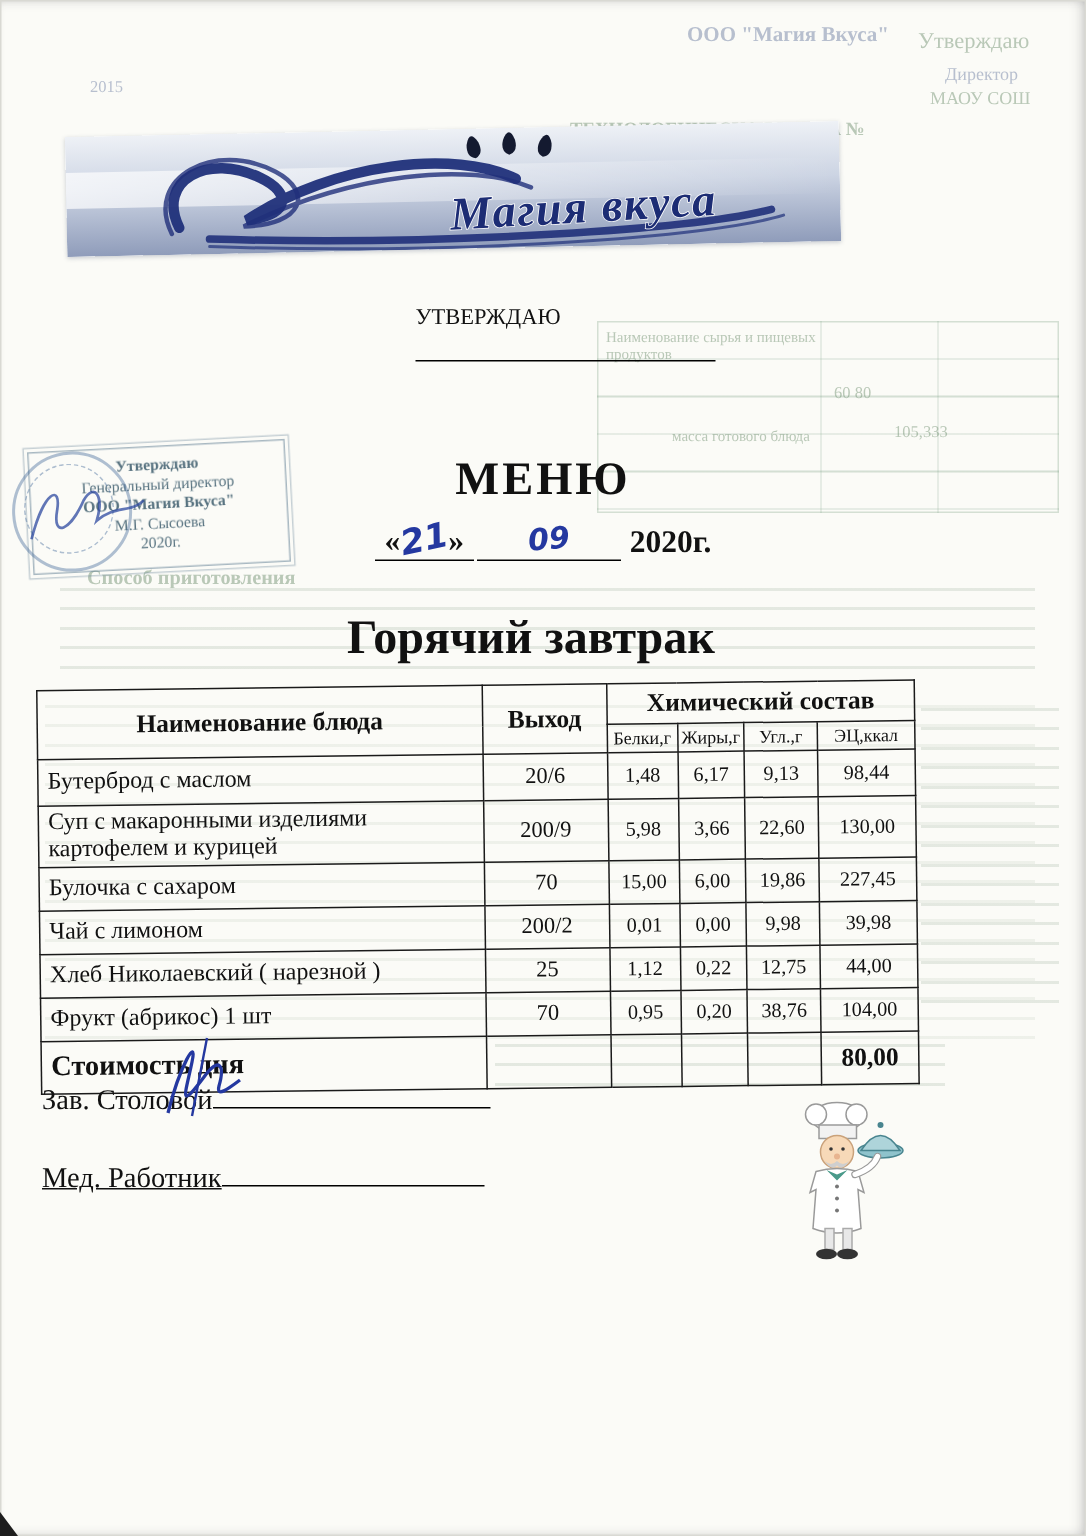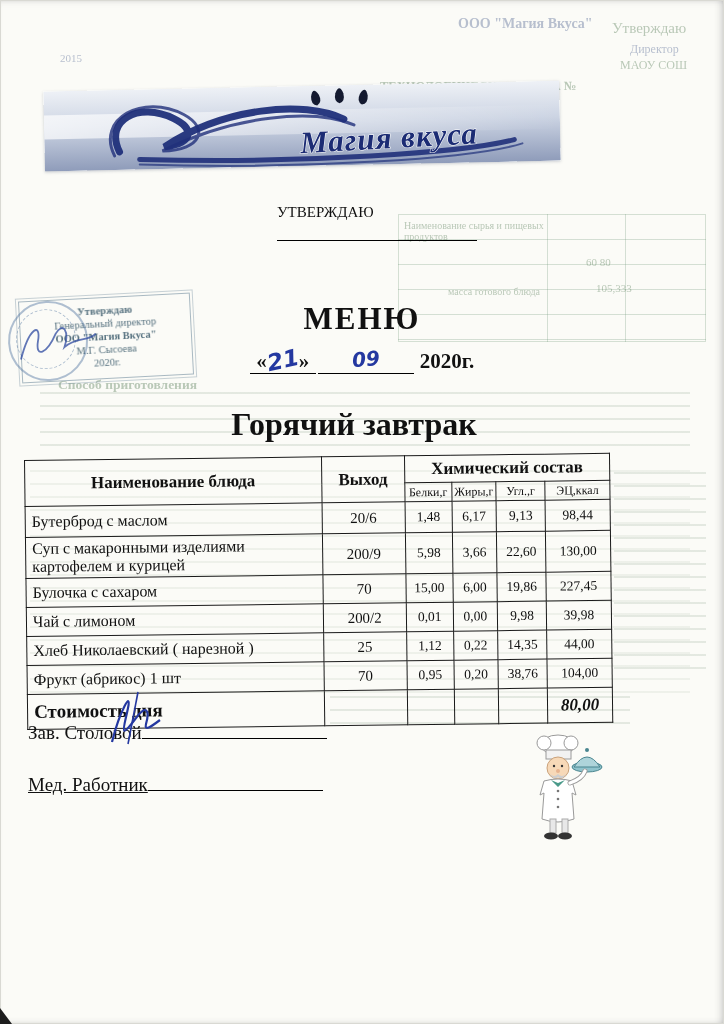--- a/index.html
+++ b/index.html
@@ -60,40 +60,40 @@
   table{width:100%;border-collapse:collapse;background:transparent;}
   th,td{border:1.6px solid #1a1a1a;padding:0;}
   th.h-main{font-size:17px;font-weight:bold;height:26px;}
   th.h-sub{font-size:12px;font-weight:normal;height:18px;padding:0 1px;}
   td.dish{font-size:16px;text-align:left;padding:2px 6px;line-height:1.12;}
   td.out{font-size:15px;text-align:center;}
   td.num{font-size:13.5px;text-align:center;}
   tr.r0 td{height:26px;} tr.r1 td{height:36px;} tr.r2 td,tr.r3 td,tr.r4 td,tr.r5 td{height:24px;}
   tr.total td{height:30px;}
   td.total-label{font-size:19px;font-weight:bold;text-align:left;padding:2px 6px;}
-  td.total-val{font-size:17px;font-weight:bold;text-align:center;font-style:italic;}
+  td.total-val{font-size:17px;font-weight:bold;text-align:center;}
   
   .sig-row{position:absolute;left:28px;z-index:2;font-size:19px;text-align:center;}
   .zav{top:722px;} .med{top:774px;text-decoration:underline;}
   .u185{width:185px;height:16px;} .u175{width:175px;height:16px;}
   .sig-svg{position:absolute;left:98px;top:686px;z-index:3;}
   
   .chef{position:absolute;left:524px;top:733px;z-index:2;}
   
   .corner-mark{position:absolute;left:0;bottom:0;width:12px;height:16px;background:#1d1d1d;clip-path:polygon(0 0,100% 100%,0 100%);z-index:5;}
   
   .f1{left:458px;top:16px;font-size:14px;font-weight:bold;}
   .f2{left:612px;top:20px;font-size:15px;}
   .f3{left:630px;top:42px;font-size:12px;}
   .f4{left:620px;top:58px;font-size:12px;}
   .f5{left:60px;top:52px;font-size:11px;}
   .f6{left:380px;top:79px;font-size:12.5px;font-weight:bold;z-index:1;}
   .f7{left:404px;top:220px;font-size:10px;width:140px;white-space:normal;line-height:11px;}
   .f8{left:58px;top:377px;font-size:13.5px;font-weight:bold;}
-  .f9{left:556px;top:256px;font-size:11px;margin-left:30px;}
+  .f9{left:556px;top:256px;font-size:11px;}
   .f10{left:596px;top:282px;font-size:11px;}
   .f11{left:448px;top:286px;font-size:10px;width:92px;white-space:normal;line-height:11px;}
   .s1{left:40px;top:392px;width:650px;height:64px;}
   .s2{left:614px;top:472px;width:92px;height:208px;}
   .s3{left:330px;top:696px;width:300px;height:28px;}
   .s5{left:30px;top:470px;width:660px;height:226px;}
 </style>
 </head>
 <body>
 
@@ -225,21 +225,21 @@
         <td class="num">0,01</td>
         <td class="num">0,00</td>
         <td class="num">9,98</td>
         <td class="num">39,98</td>
       </tr>
       <tr class="r4">
         <td class="dish">Хлеб Николаевский ( нарезной )</td>
         <td class="out">25</td>
         <td class="num">1,12</td>
         <td class="num">0,22</td>
-        <td class="num">14,35</td>
+        <td class="num">12,75</td>
         <td class="num">44,00</td>
       </tr>
       <tr class="r5">
         <td class="dish">Фрукт (абрикос) 1 шт</td>
         <td class="out">70</td>
         <td class="num">0,95</td>
         <td class="num">0,20</td>
         <td class="num">38,76</td>
         <td class="num">104,00</td>
       </tr>

